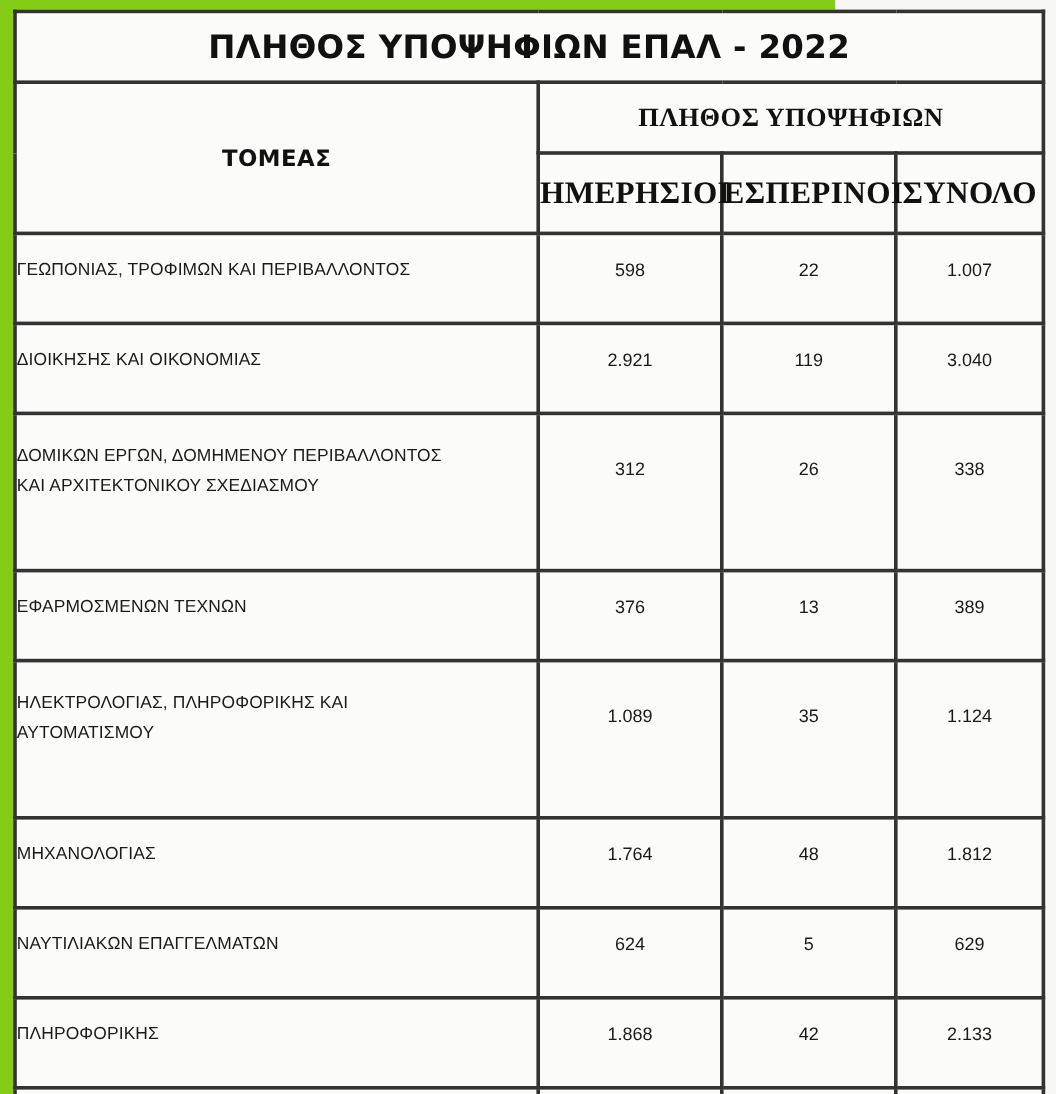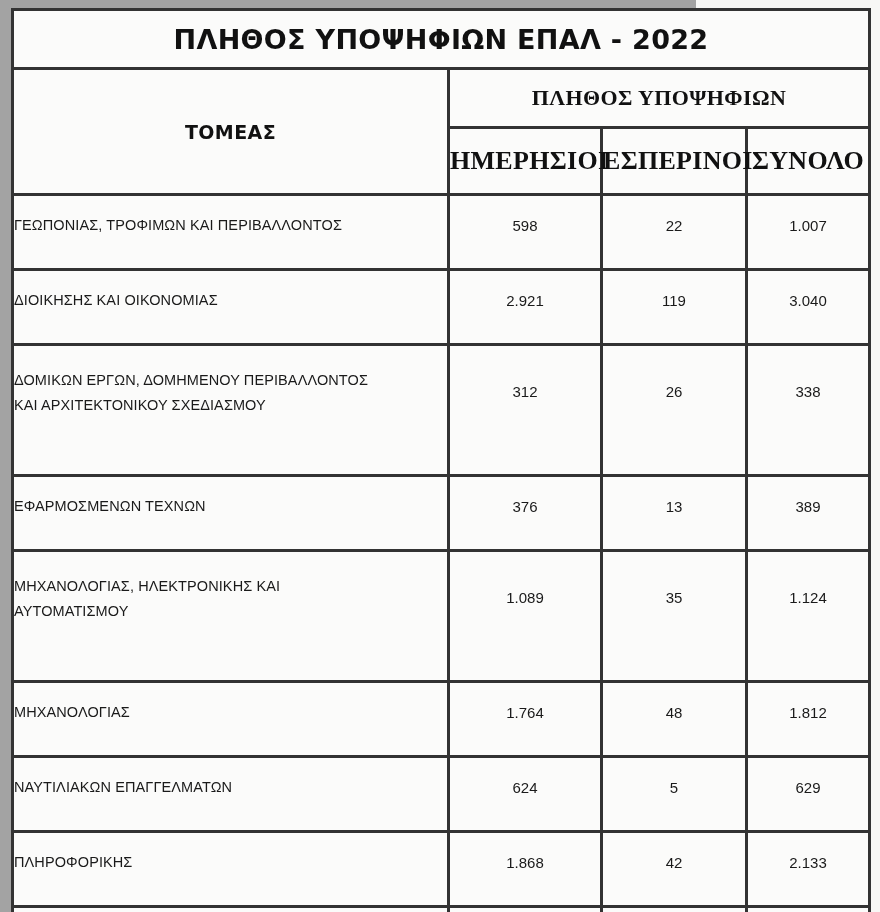--- a/index.html
+++ b/index.html
@@ -12,21 +12,21 @@
     height: 912px;
     font-family: "Liberation Sans", sans-serif;
     color: #1a1a1a;
     overflow: hidden;
   }
 
   .page {
     position: relative;
     width: 696px;
     height: 912px;
-    background: #a3a3a3;
+    background: #84cc16;
     box-sizing: border-box;
   }
 
   .table-wrap {
     position: absolute;
     left: 11px;
     top: 8px;
     width: 857px;
   }
 
@@ -181,21 +181,21 @@
           <td class="sector-cell">
             <span>ΕΦΑΡΜΟΣΜΕΝΩΝ ΤΕΧΝΩΝ</span>
           </td>
           <td class="num-cell">376</td>
           <td class="num-cell">13</td>
           <td class="num-cell">389</td>
         </tr>
 
         <tr class="data-row tall">
           <td class="sector-cell">
-            <span>ΜΗΧΑΝΟΛΟΓΙΑΣ, ΗΛΕΚΤΡΟΝΙΚΗΣ ΚΑΙ</span><br>
+            <span>ΗΛΕΚΤΡΟΛΟΓΙΑΣ, ΠΛΗΡΟΦΟΡΙΚΗΣ ΚΑΙ</span><br>
             <span>ΑΥΤΟΜΑΤΙΣΜΟΥ</span>
           </td>
           <td class="num-cell">1.089</td>
           <td class="num-cell">35</td>
           <td class="num-cell">1.124</td>
         </tr>
 
         <tr class="data-row">
           <td class="sector-cell">
             <span>ΜΗΧΑΝΟΛΟΓΙΑΣ</span>

